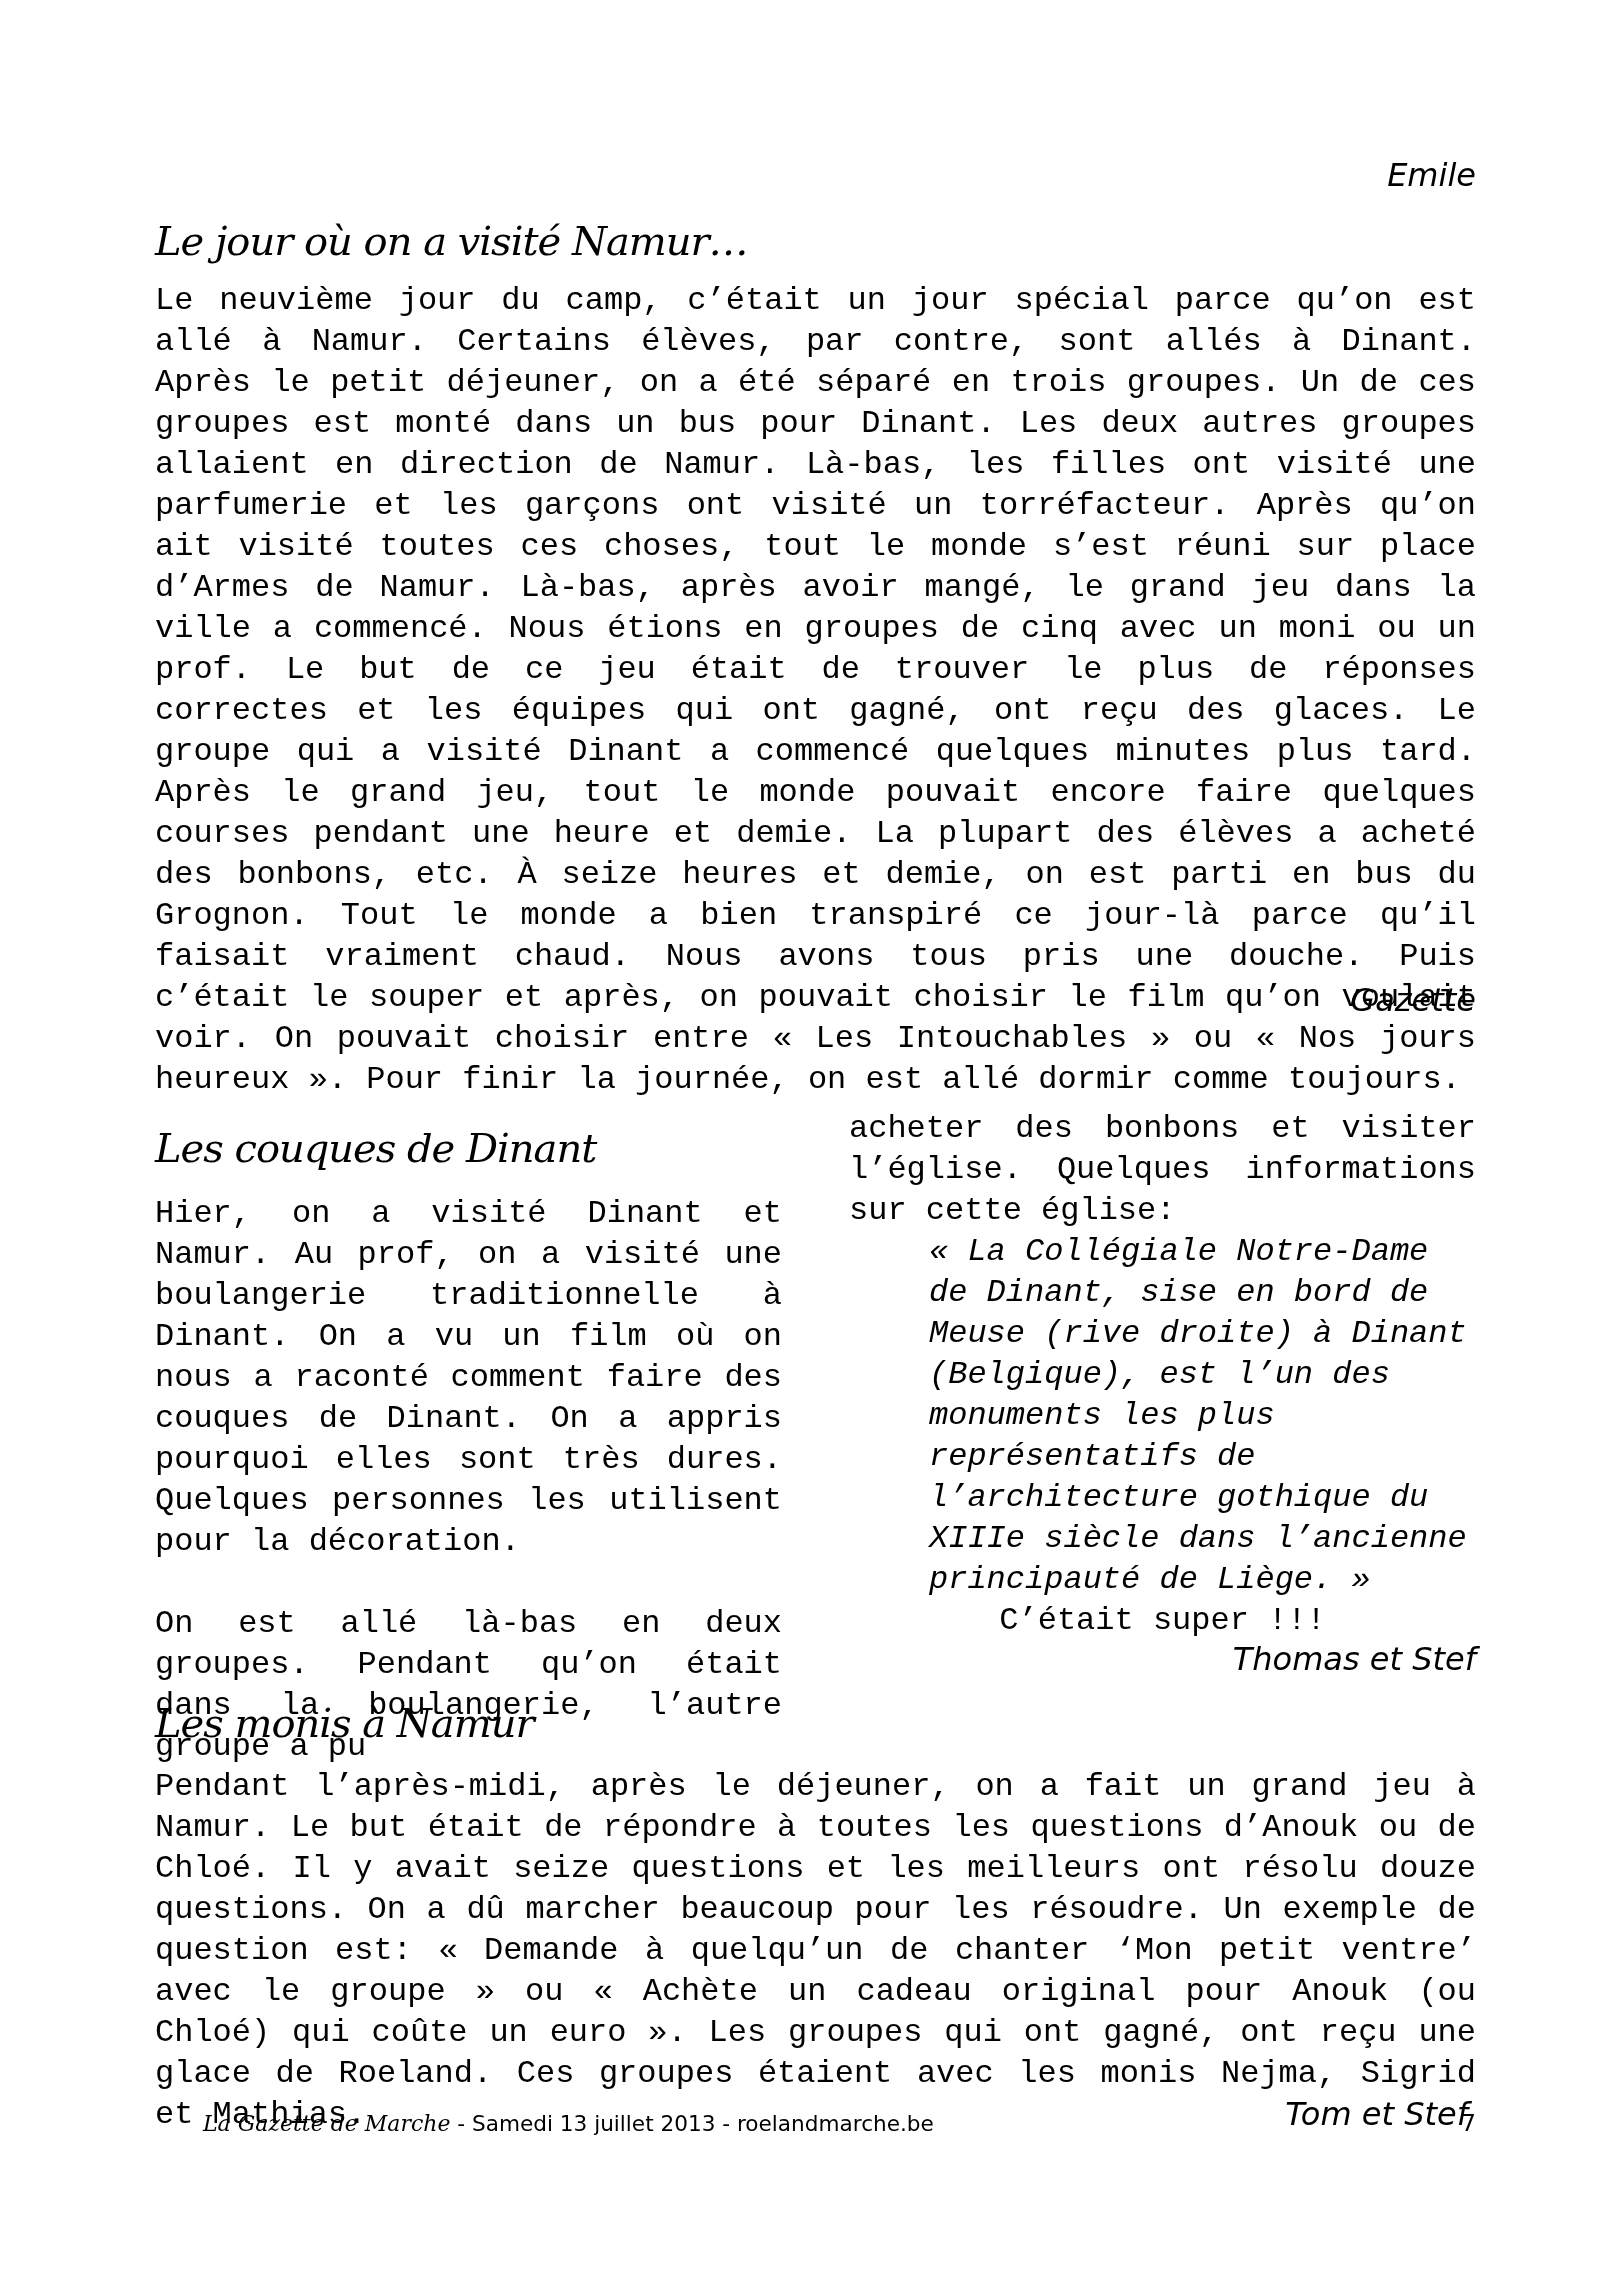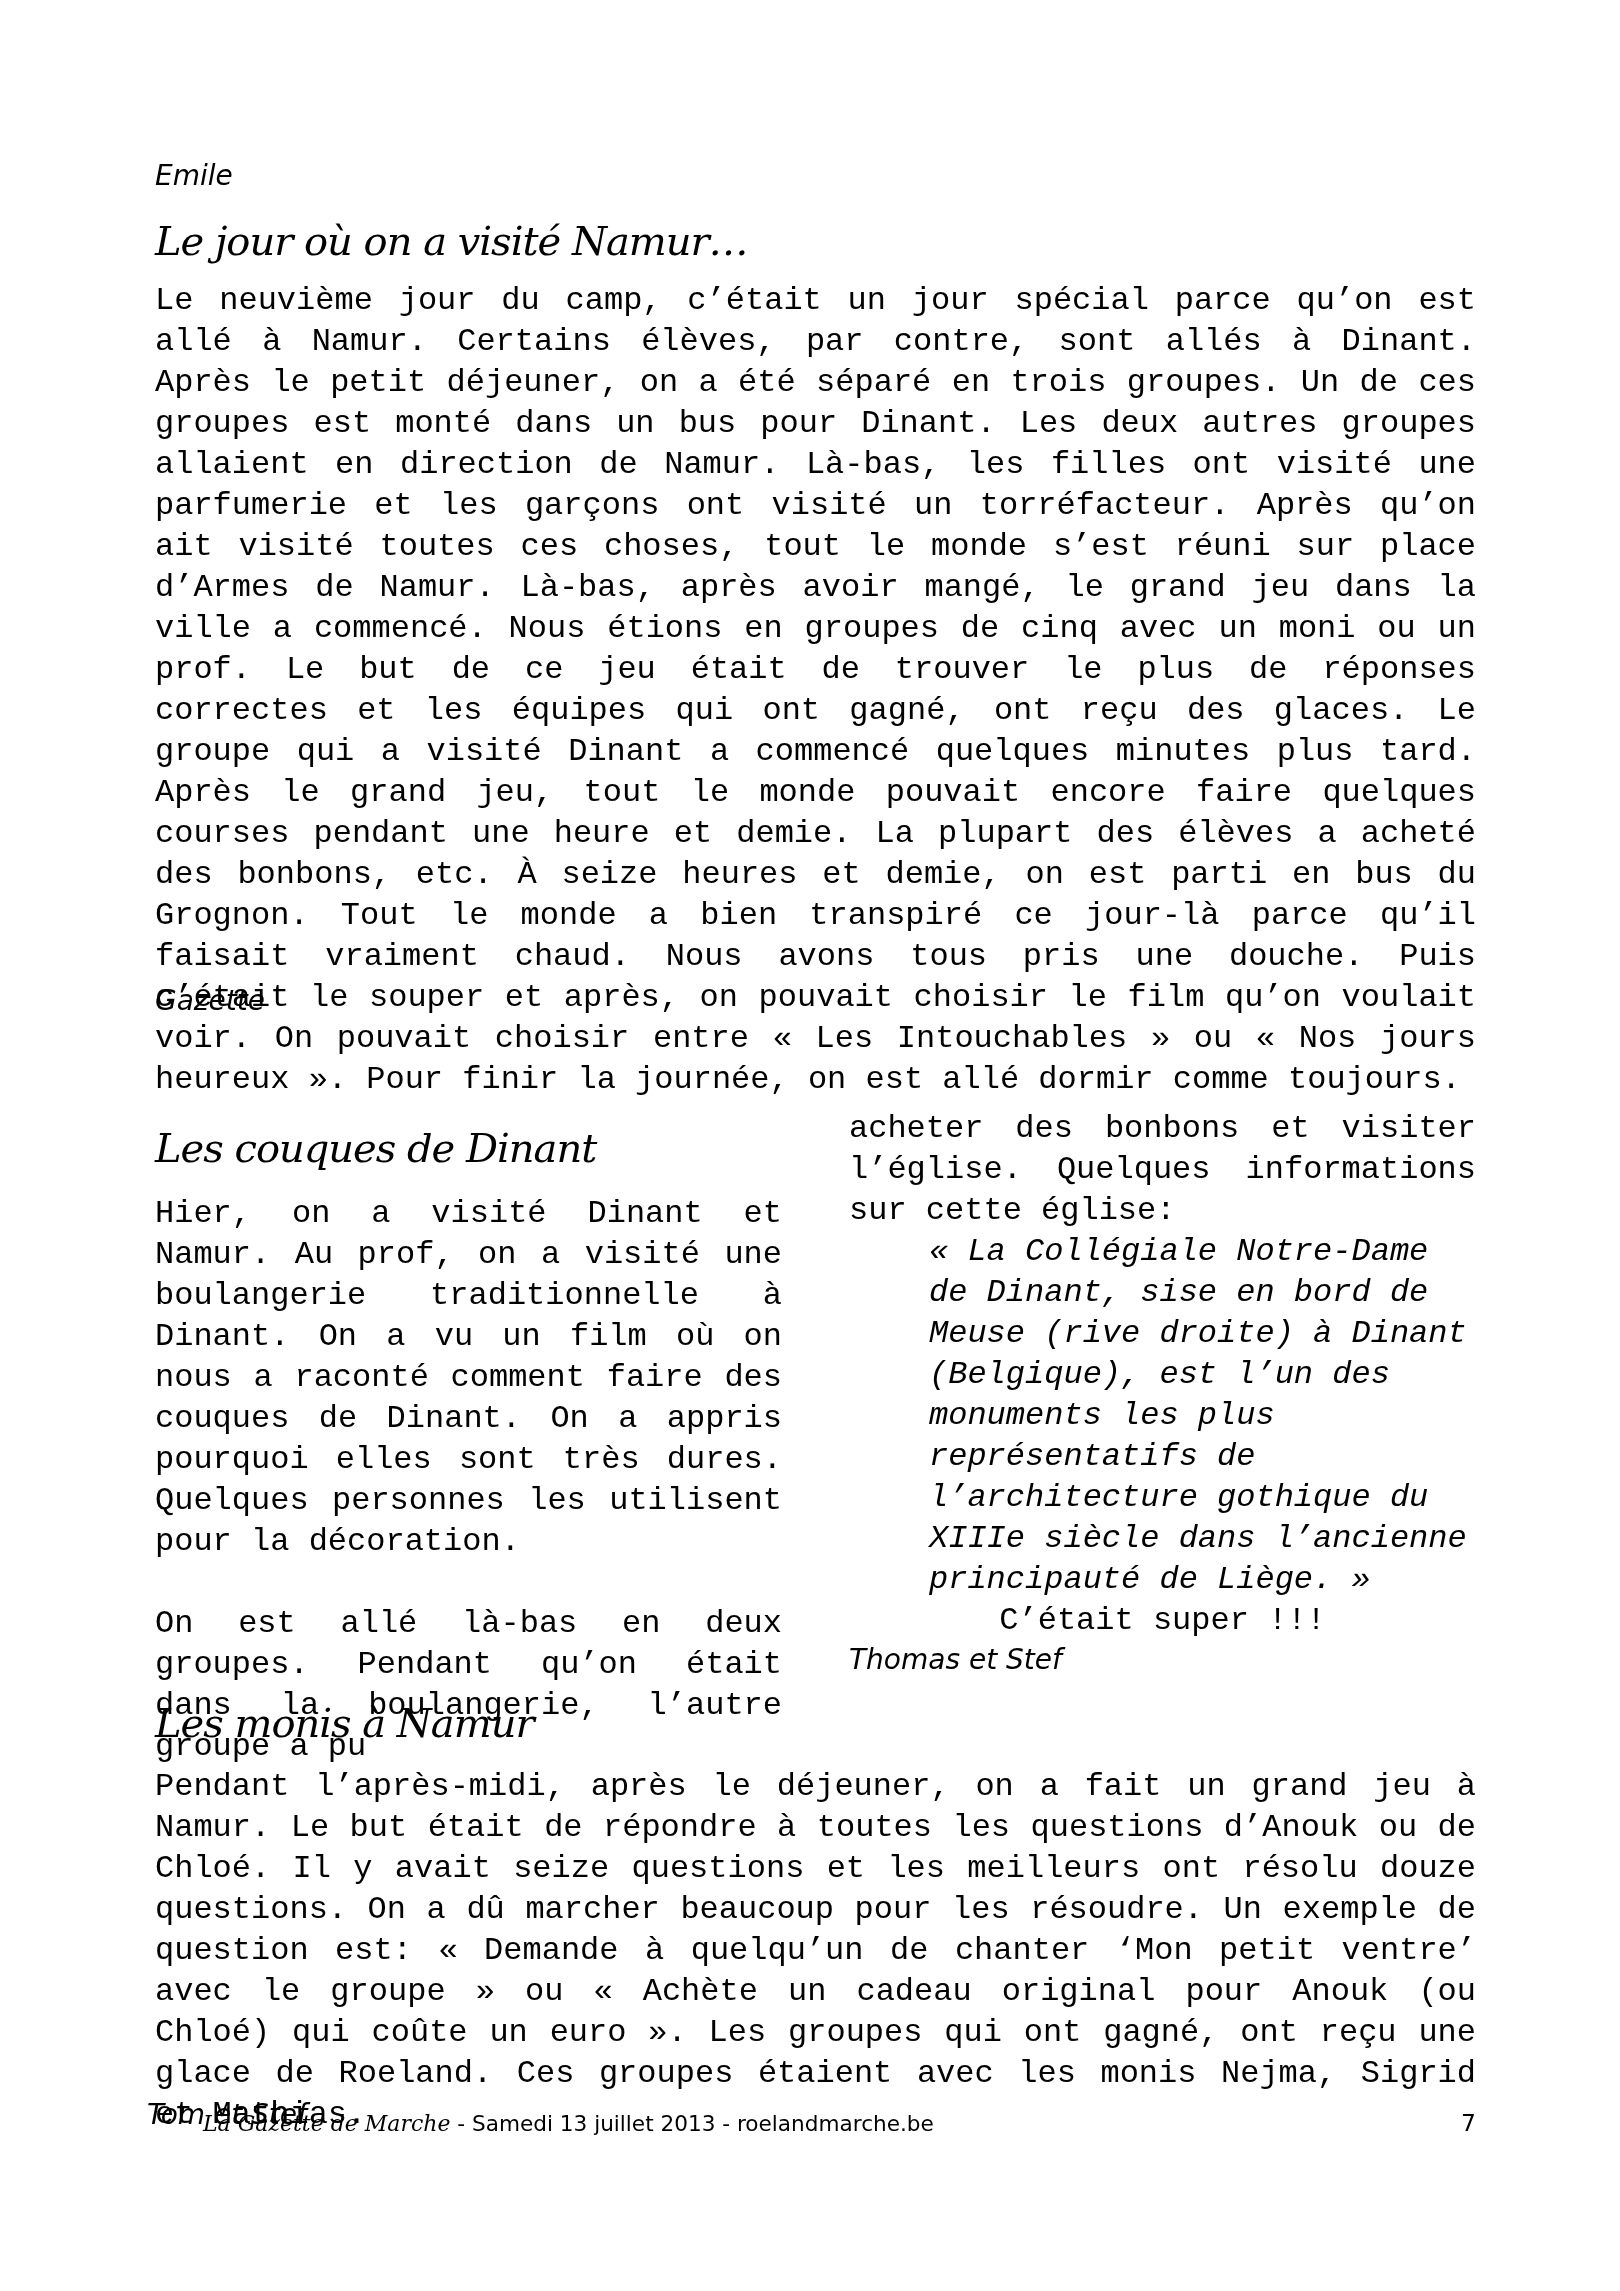--- a/index.html
+++ b/index.html
@@ -1,20 +1,20 @@
 <!DOCTYPE html>
 <html><head>
   <meta charset="utf-8">
   <style>
     html, body { margin: 0; padding: 0; background: #ffffff; }
     body { width: 1620px; height: 2292px; position: relative; overflow: hidden; color: #000; }
     .page { position: absolute; left: 0; top: 0; width: 1620px; height: 2292px; }
     .body-font { font-family: Liberation Mono, monospace; font-size: 32px; line-height: 41px; }
     .heading { font-family: "DejaVu Serif", serif; font-style: italic; font-size: 40px; line-height: 63px; letter-spacing: -1px; position: absolute; margin: 0; font-weight: normal; }
-    .author { font-family: "DejaVu Sans", sans-serif; font-style: italic; font-size: 28px; line-height: 41px; position: absolute; text-align: left; }
+    .author { font-family: "DejaVu Sans", sans-serif; font-style: italic; font-size: 32px; line-height: 41px; position: absolute; text-align: right; }
     p { margin: 0; text-align: justify; }
     .full { position: absolute; left: 155px; width: 1321px; }
     .col-left { position: absolute; left: 155px; width: 627px; }
     .col-right { position: absolute; left: 849px; width: 627px; }
     .quote { font-style: italic; margin-left: 80px; text-align: left; }
     .footer { position: absolute; left: 155px; top: 2109px; width: 1321px; font-family: "DejaVu Sans", sans-serif; font-size: 21.6px; line-height: 29px; }
     .footer .brand { font-family: "DejaVu Serif", serif; font-style: italic; font-size: 22px; margin-left: 48px; }
     .footer .pagenum { position: absolute; right: 0; top: 0; font-size: 23.5px; }
   </style>
 </head>

